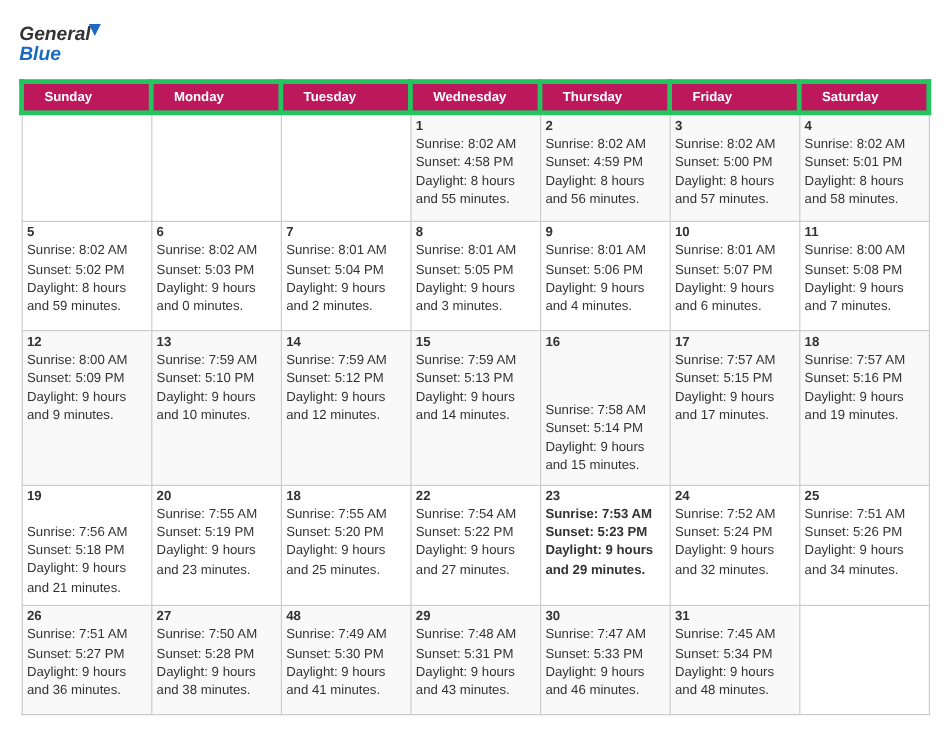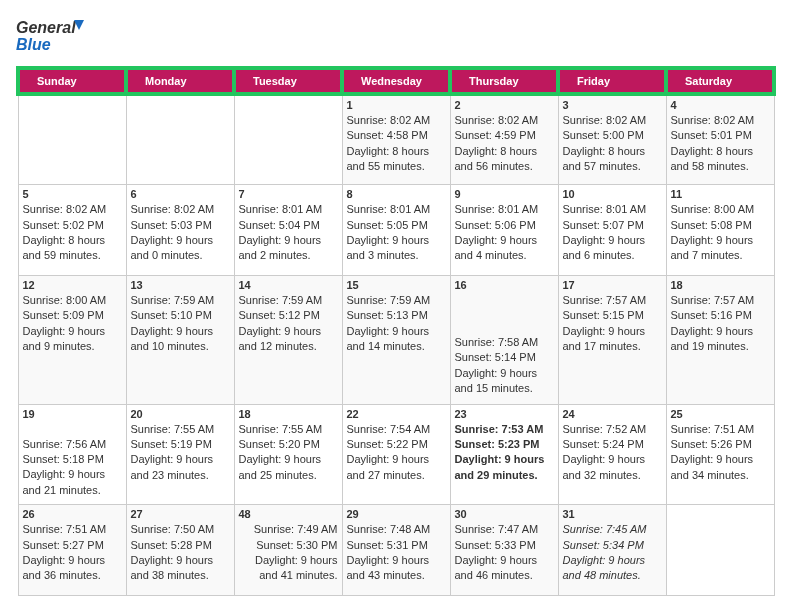--- a/index.html
+++ b/index.html
@@ -315,42 +315,42 @@
           </td>
           <td>
             <span class="day-number">27</span>
             <div class="day-info" style="white-space: pre-line;">Sunrise: 7:50 AM
 Sunset: 5:28 PM
 Daylight: 9 hours
 and 38 minutes.</div>
           </td>
           <td>
             <span class="day-number">48</span>
-            <div class="day-info" style="white-space: pre-line; text-align: right;">Sunrise: 7:49 AM
+            <div class="day-info" style="white-space: pre-line;">Sunrise: 7:49 AM
 Sunset: 5:30 PM
 Daylight: 9 hours
 and 41 minutes.</div>
           </td>
           <td>
             <span class="day-number">29</span>
             <div class="day-info" style="white-space: pre-line;">Sunrise: 7:48 AM
 Sunset: 5:31 PM
 Daylight: 9 hours
 and 43 minutes.</div>
           </td>
           <td>
             <span class="day-number">30</span>
             <div class="day-info" style="white-space: pre-line;">Sunrise: 7:47 AM
 Sunset: 5:33 PM
 Daylight: 9 hours
 and 46 minutes.</div>
           </td>
           <td>
             <span class="day-number">31</span>
-            <div class="day-info" style="white-space: pre-line; font-style: italic;">Sunrise: 7:45 AM
+            <div class="day-info" style="white-space: pre-line;">Sunrise: 7:45 AM
 Sunset: 5:34 PM
 Daylight: 9 hours
 and 48 minutes.</div>
           </td>
           <td class="empty-cell"></td>
         </tr>
       </tbody>
   </table>
 </div>
 

